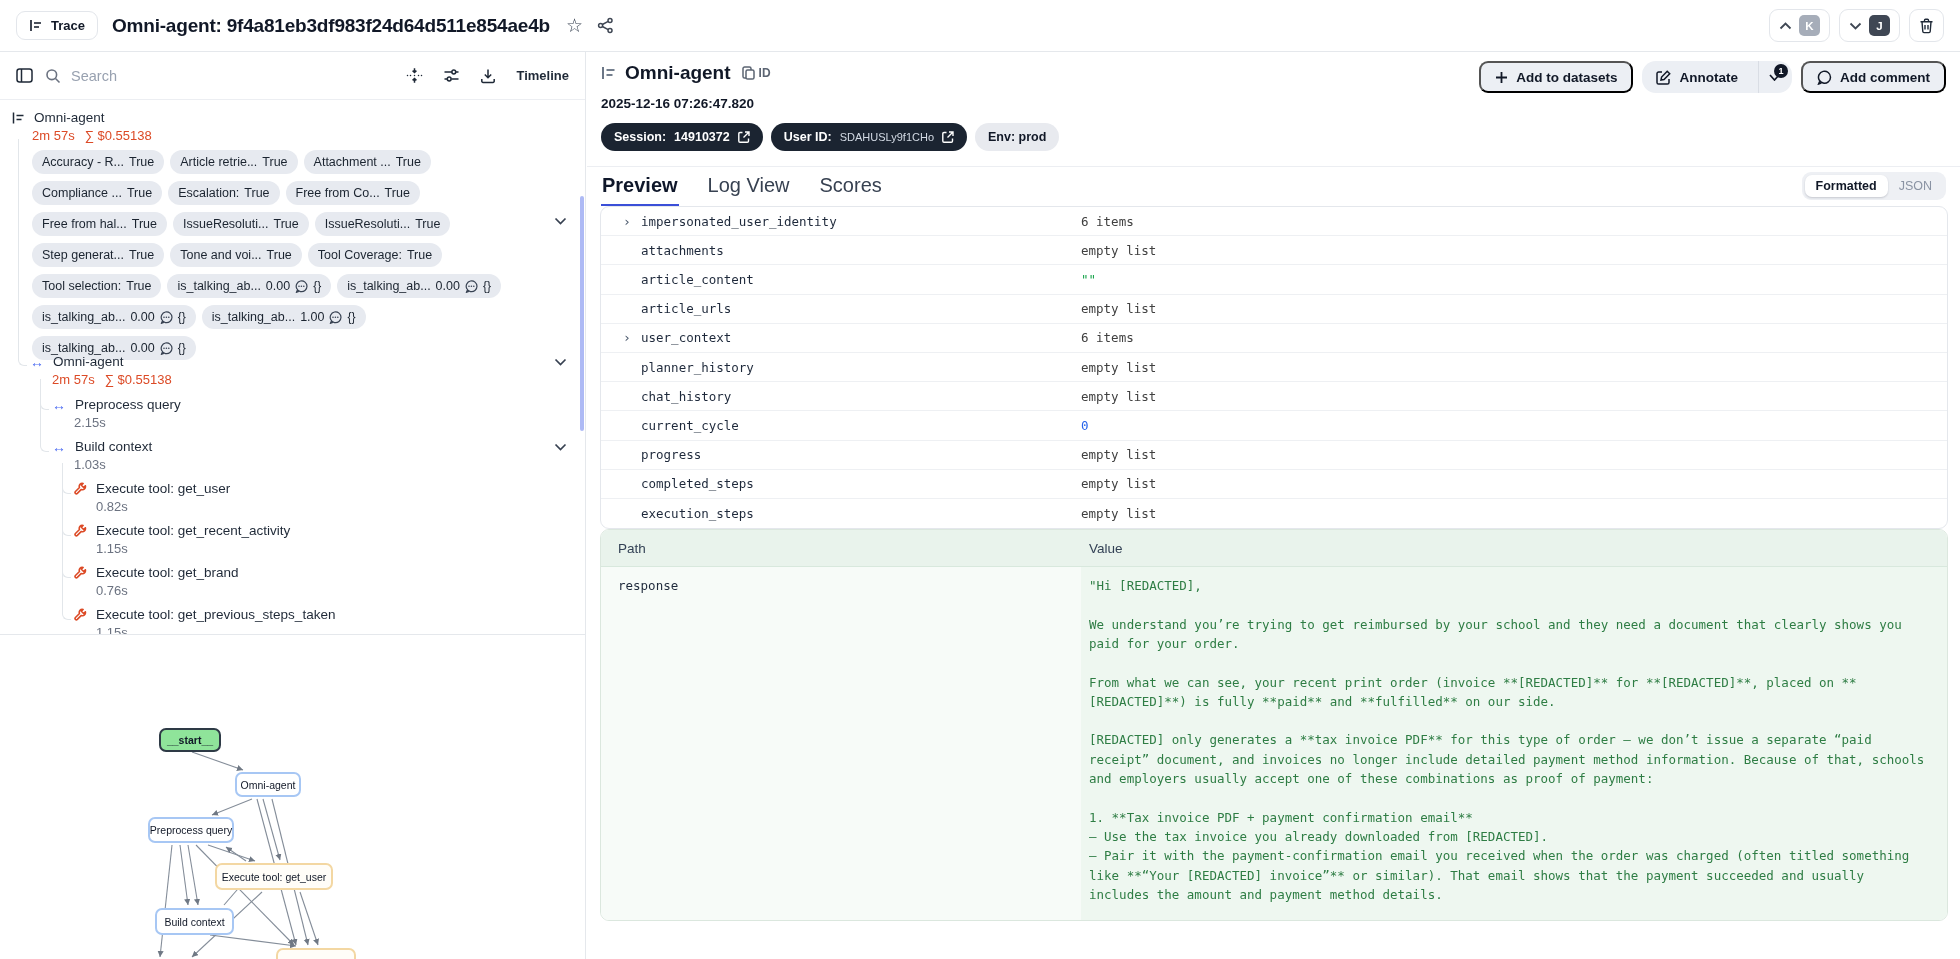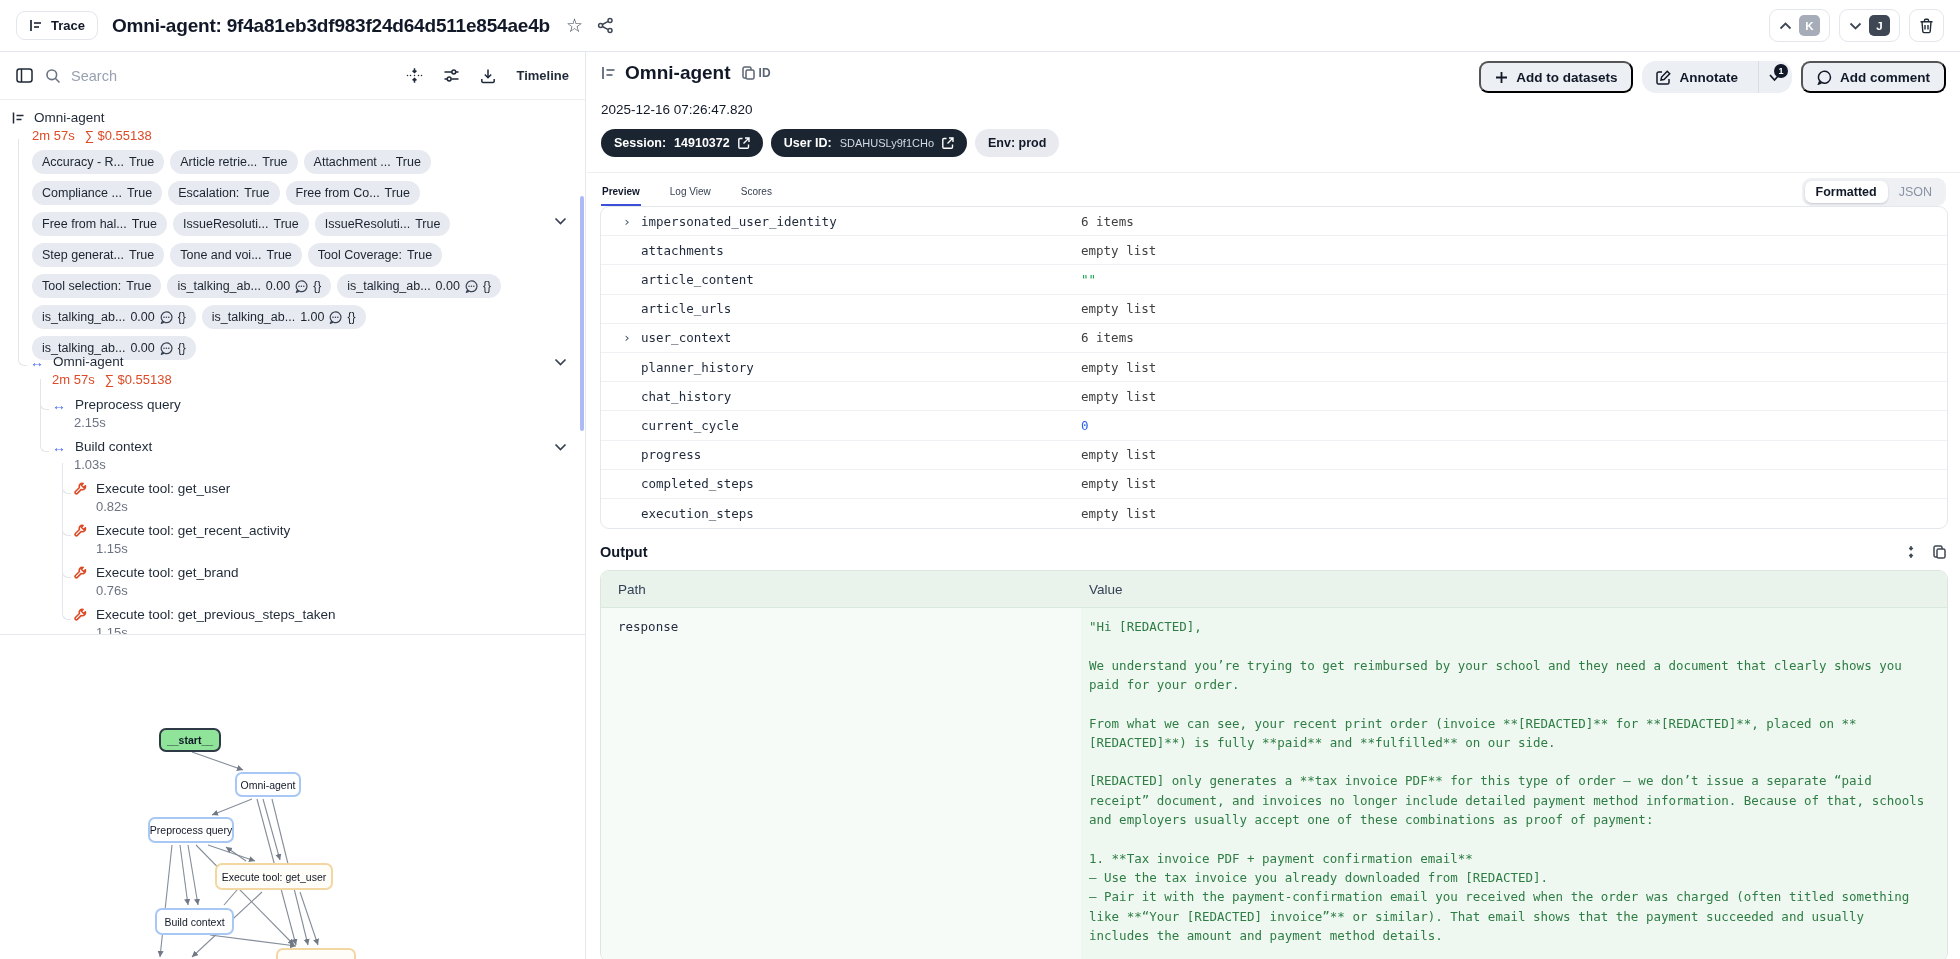--- a/index.html
+++ b/index.html
@@ -81,21 +81,21 @@
   }
   .gnode.start { background:#8fe49a; border-color:#2e3a46; font-weight:600; }
   .gnode.tool { border-color:#f3d7a2; background:#fffdf8; }
 
   
   .main { position:absolute; left:587px; top:52px; right:0; bottom:0; background:#fff; }
   .main-header { position:relative; padding:10px 14px 0 14px; border-bottom:1px solid #eceef2; }
   .mh-row1 { display:flex; align-items:center; gap:9px; }
   .mh-title { font-size:19px; font-weight:700; }
   .id-btn { display:inline-flex; align-items:center; gap:4px; color:#5b6472; font-size:12px; font-weight:700; cursor:pointer; margin-left:2px; }
-  .mh-time { margin-top:18px; font-size:13.5px; color:#111827; }
+  .mh-time { margin-top:12px; font-size:13.5px; color:#111827;font-weight:bold; }
   .mh-badges { display:flex; gap:8px; margin-top:12px; padding-bottom:15px; }
   .dark-badge {
     display:inline-flex; align-items:center; gap:8px; height:28px; padding:0 13px;
     background:#1b2431; color:#fff; border-radius:14px; font-size:12.5px; font-weight:700; cursor:pointer;
   }
   .dark-badge .sub { font-weight:400; font-size:11px; color:#d3dae4; }
   .light-badge {
     display:inline-flex; align-items:center; height:28px; padding:0 13px;
     background:#e8eaef; color:#111827; border-radius:14px; font-size:12.5px; font-weight:700;
   }
@@ -106,21 +106,21 @@
   }
   .act-split { padding:0;border-radius:14px; }
   .act-split .seg1 { display:inline-flex; align-items:center; gap:8px; padding:0 12px 0 14px; height:32px; }
   .act-split .seg2 { display:inline-flex; align-items:center; padding:0 12px 0 10px; height:32px; border-left:1px solid #d9dde4; position:relative; }
   .count-badge {
     position:absolute; top:3px; right:4px; min-width:14px; height:14px; border-radius:7px;
     background:#111827; color:#fff; font-size:9px; font-weight:700;
     display:flex; align-items:center; justify-content:center; padding:0 4px;
   }
   .tabs-row { display:flex; align-items:center; height:38px; padding:0 14px; }
-  .tab { margin-right:28px; font-size:10px; color:#374151; padding:8px 1px 7px; cursor:pointer; border-bottom:2.5px solid transparent; }
+  .tab { margin-right:28px; font-size:20px; color:#374151; padding:8px 1px 7px; cursor:pointer; border-bottom:2.5px solid transparent; }
   .tab.active { color:#0f172a; font-weight:700; border-bottom-color:#3b4fd8; }
   .view-toggle { margin-left:auto; background:#eef0f4; border-radius:9px; padding:3px; display:flex; }
   .toggle-opt { font-size:12.5px; padding:4px 11px; border-radius:7px; color:#8a93a3; cursor:pointer; }
   .toggle-opt.active { background:#fff; color:#111827; font-weight:700; box-shadow:0 1px 2px rgba(15,23,42,.18); }
 
   .content { position:absolute; left:13px; right:12px; top:152px; bottom:0; overflow:hidden; }
   .ptable { border:1px solid #e4e7ec; border-radius:9px; overflow:hidden; margin-top:2px; }
   .prow { display:flex; align-items:center; height:29.2px; border-bottom:1px solid #eef0f3; font-family:"DejaVu Sans Mono", monospace; font-size:12.5px; cursor:default; }
   .prow:last-child { border-bottom:none; }
   .cell-key { width:480px; display:flex; align-items:center; padding-left:20px; gap:8px; color:#1e293b; }
@@ -682,36 +682,20 @@
         </div>
         <div class="prow">
           <div class="cell-key">
             <span class="chev"></span>
             <span>execution_steps</span>
           </div>
           <div class="cell-val v-meta">empty list</div>
         </div>
       </div>
 
-    <div class="output-head">
-      <span class="output-title">Output</span>
-      <span class="output-icons">
-        <span>
-            <svg width="14" height="14" viewBox="0 0 14 14" fill="none" stroke="#3f4754" stroke-width="1.5">
-              <path d="M7 1v3.5M5.3 2.9L7 4.6 8.7 2.9M7 13V9.5M5.3 11.1L7 9.4l1.7 1.7"></path>
-            </svg>
-          </span>
-        <span>
-            <svg width="13" height="14" viewBox="0 0 13 14" fill="none" stroke="#3f4754" stroke-width="1.5">
-              <rect x="4" y="4" width="8" height="9" rx="1.6"></rect>
-              <path d="M9 4V2.6A1.6 1.6 0 0 0 7.4 1H2.6A1.6 1.6 0 0 0 1 2.6v7.8A1.6 1.6 0 0 0 2.6 12H4"></path>
-            </svg>
-          </span>
-      </span>
-    </div>
 
     <div class="otable">
       <div class="o-header">
         <span class="c1">Path</span>
         <span class="c2">Value</span>
       </div>
       <div class="o-row">
         <div class="o-path">response</div>
         <div class="o-val">"Hi [REDACTED],
 

